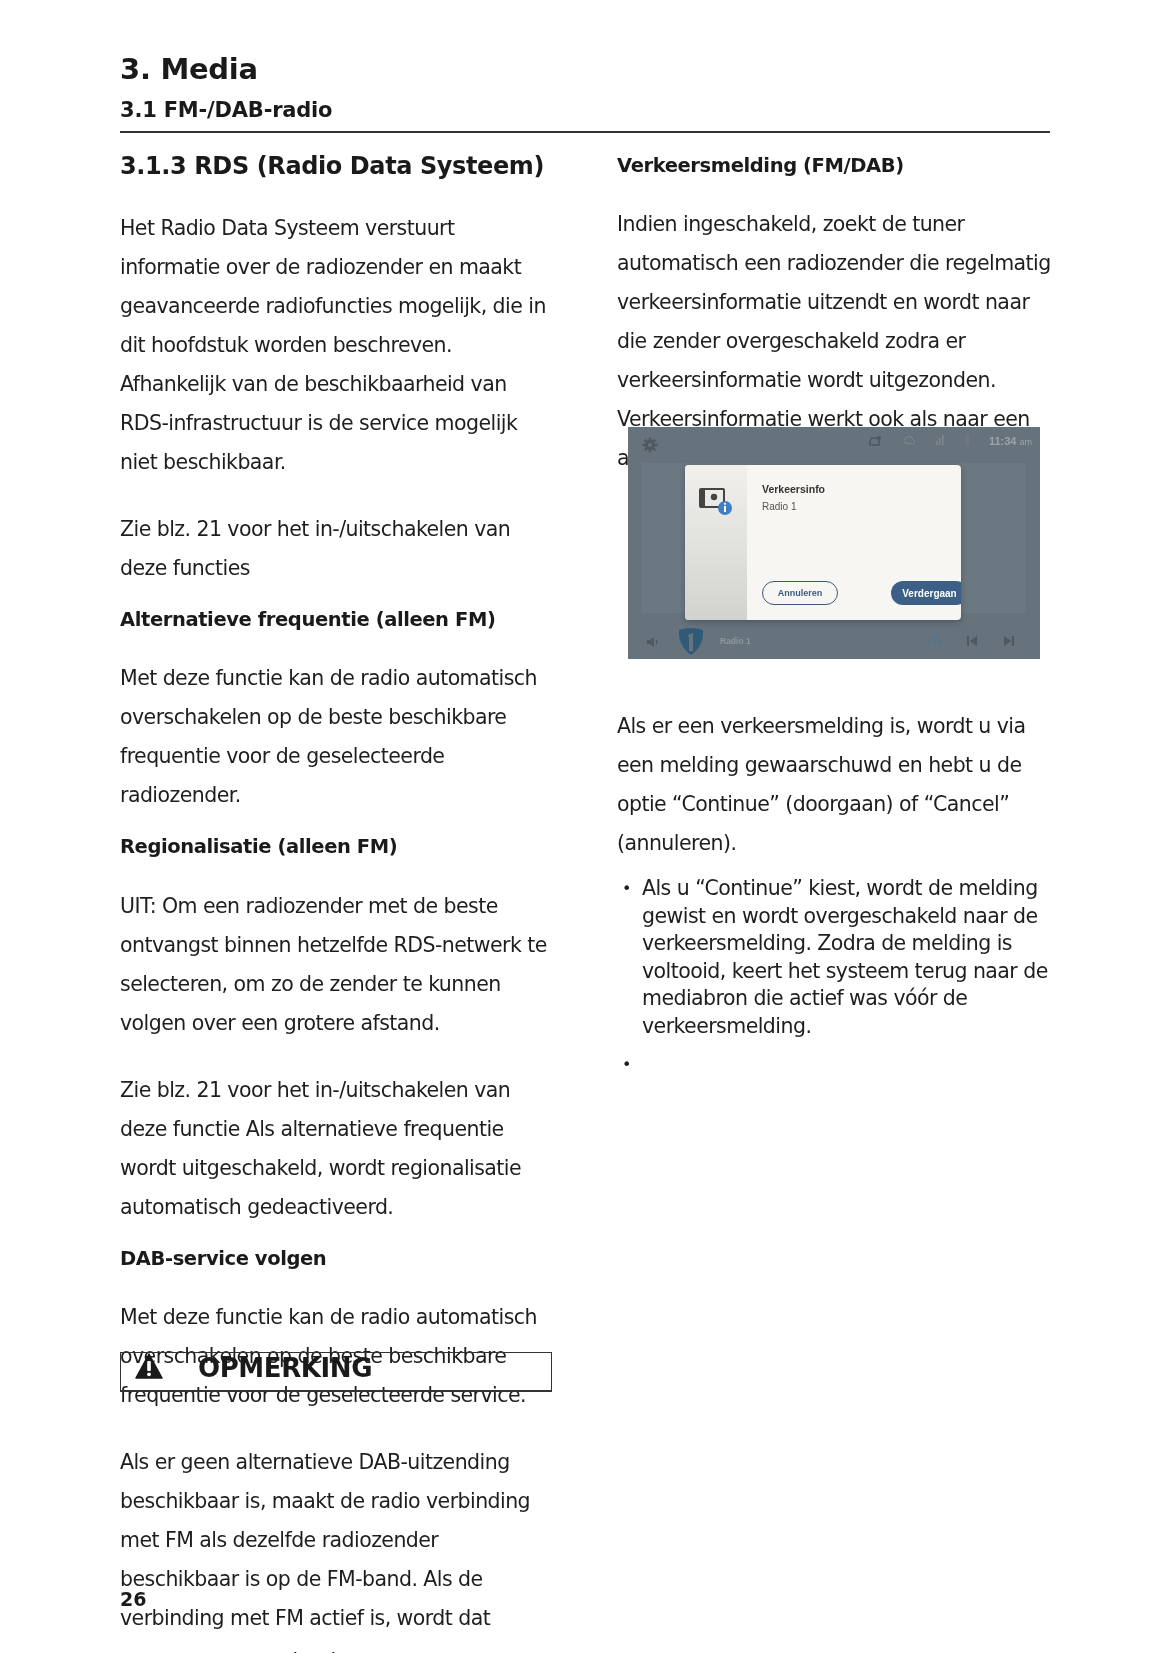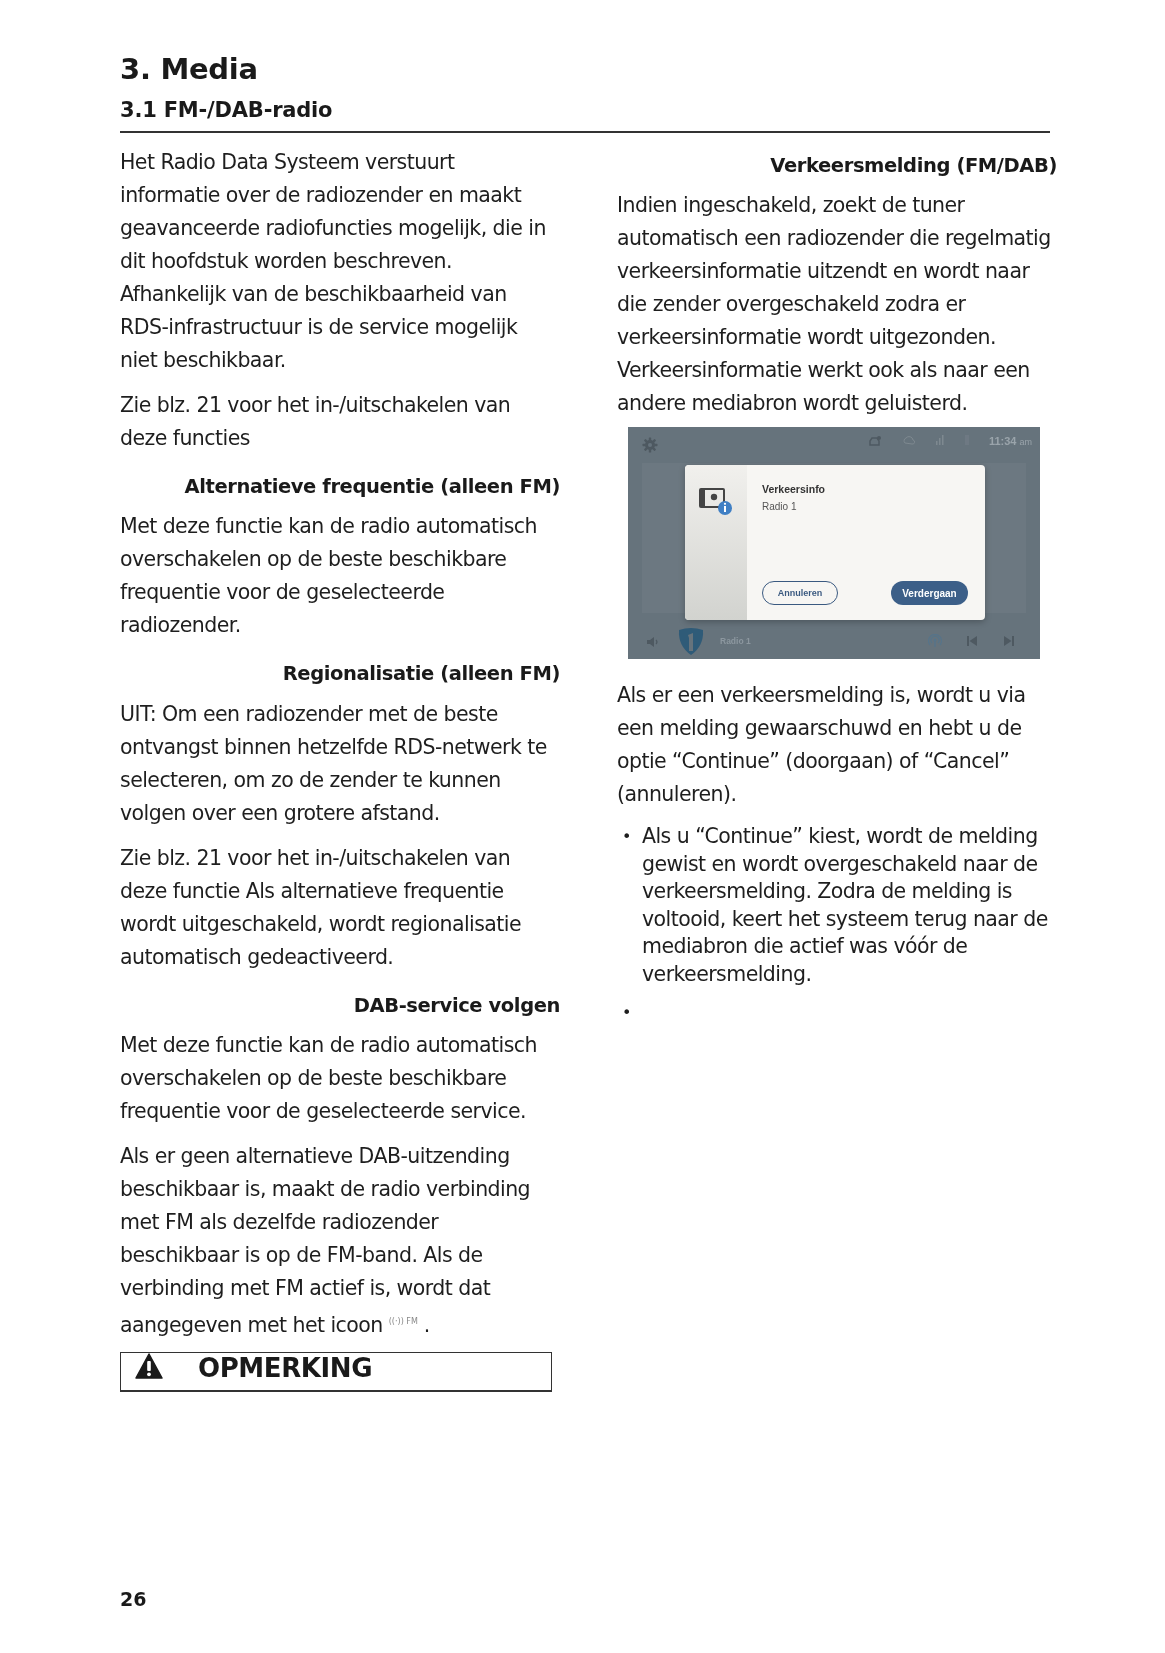--- a/index.html
+++ b/index.html
@@ -25,26 +25,26 @@
     .col {
       position: absolute; top: 146px; width: 440px;
     }
     .col-left { left: 120px; }
     .col-right { left: 617px; width: 440px; }
     .subsection-title {
       font-size: 24px; font-weight: bold; letter-spacing: -0.4px;
       margin-top: 6px; margin-bottom: 14px; line-height: 1.2;
     }
     .para {
-      font-size: 20.5px; line-height: 33px; letter-spacing: -0.55px;
-      margin-bottom: 12px; color: #1e1e1e;
+      font-size: 20.5px; line-height: 39px; letter-spacing: -0.55px;
+      margin-bottom: 12px; color: #1e1e1e; margin-top: 28px;
     }
     .heading {
       font-size: 19.5px; font-weight: bold; letter-spacing: -0.4px;
-      margin-top: 20px; margin-bottom: 12px; line-height: 1.2; text-align: right;
+      margin-top: 20px; margin-bottom: 12px; line-height: 1.2;
     }
     .col-right .heading:first-child { margin-top: 8px; }
     .bullets { list-style: none; margin-bottom: 12px; }
     .bullets li {
       position: relative; padding-left: 25px;
       font-size: 20.5px; line-height: 27.6px; letter-spacing: -0.55px;
       margin-bottom: 10px; color: #1e1e1e;
     }
     .bullets li .bullet-dot {
       position: absolute; left: 5px; top: 0; font-size: 16px;
@@ -85,21 +85,21 @@
       position: absolute; background: rgba(255,255,255,0.04);
     }
     .scr-gear { position: absolute; left: 14px; top: 10px; width: 16px; height: 16px; }
     .scr-status {
       position: absolute; right: 8px; top: 8px; display: flex; align-items: flex-start; gap: 20px;
       color: #8f9aa2; font-size: 10px;
     }
     .scr-time { color: #9aa4ab; font-weight: bold; font-size: 11px; }
     .scr-time small { font-weight: normal; font-size: 9px; }
     .dialog {
-      position: absolute; left: 57px; top: 38px; width: 300px; height: 155px;
+      position: absolute; left: 57px; top: 38px; width: 276px; height: 155px;
       background: #f7f6f3; border-radius: 4px; overflow: hidden;
       box-shadow: 0 2px 6px rgba(0,0,0,0.25);
     }
     .dialog-side {
       position: absolute; left: 0; top: 0; width: 62px; height: 100%;
       background: linear-gradient(#f1f0ed, #d2d3cf);
     }
     .dialog-icon { position: absolute; left: 14px; top: 22px; width: 34px; height: 30px; }
     .dialog-title {
       position: absolute; left: 77px; top: 18px; font-size: 10.5px; font-weight: bold; color: #333;
@@ -138,20 +138,21 @@
     .scr-next { position: absolute; left: 375px; top: 10px; width: 12px; height: 12px; }
   </style>
 </head>
 <body>
 
 <div class="chapter-title">3.  Media</div>
 <div class="section-title">3.1  FM-/DAB-radio</div>
 <div class="header-rule"></div>
 
 <div class="col col-left">
+  <div class="subsection-title">3.1.3  RDS (Radio Data Systeem)</div>
   <p class="para">Het Radio Data Systeem verstuurt informatie over de radiozender en maakt geavanceerde radiofuncties mogelijk, die in dit hoofdstuk worden beschreven. Afhankelijk van de beschikbaarheid van RDS-infrastructuur is de service mogelijk niet beschikbaar.</p>
   <p class="para">Zie blz. 21 voor het in-/uitschakelen van deze functies</p>
 
   <div class="heading">Alternatieve frequentie (alleen FM)</div>
   <p class="para">Met deze functie kan de radio automatisch overschakelen op de beste beschikbare frequentie voor de geselecteerde radiozender.</p>
 
   <div class="heading">Regionalisatie (alleen FM)</div>
   <p class="para">UIT: Om een radiozender met de beste ontvangst binnen hetzelfde RDS-netwerk te selecteren, om zo de zender te kunnen volgen over een grotere afstand.</p>
   <p class="para">Zie blz. 21 voor het in-/uitschakelen van deze functie Als alternatieve frequentie wordt uitgeschakeld, wordt regionalisatie automatisch gedeactiveerd.</p>
 

